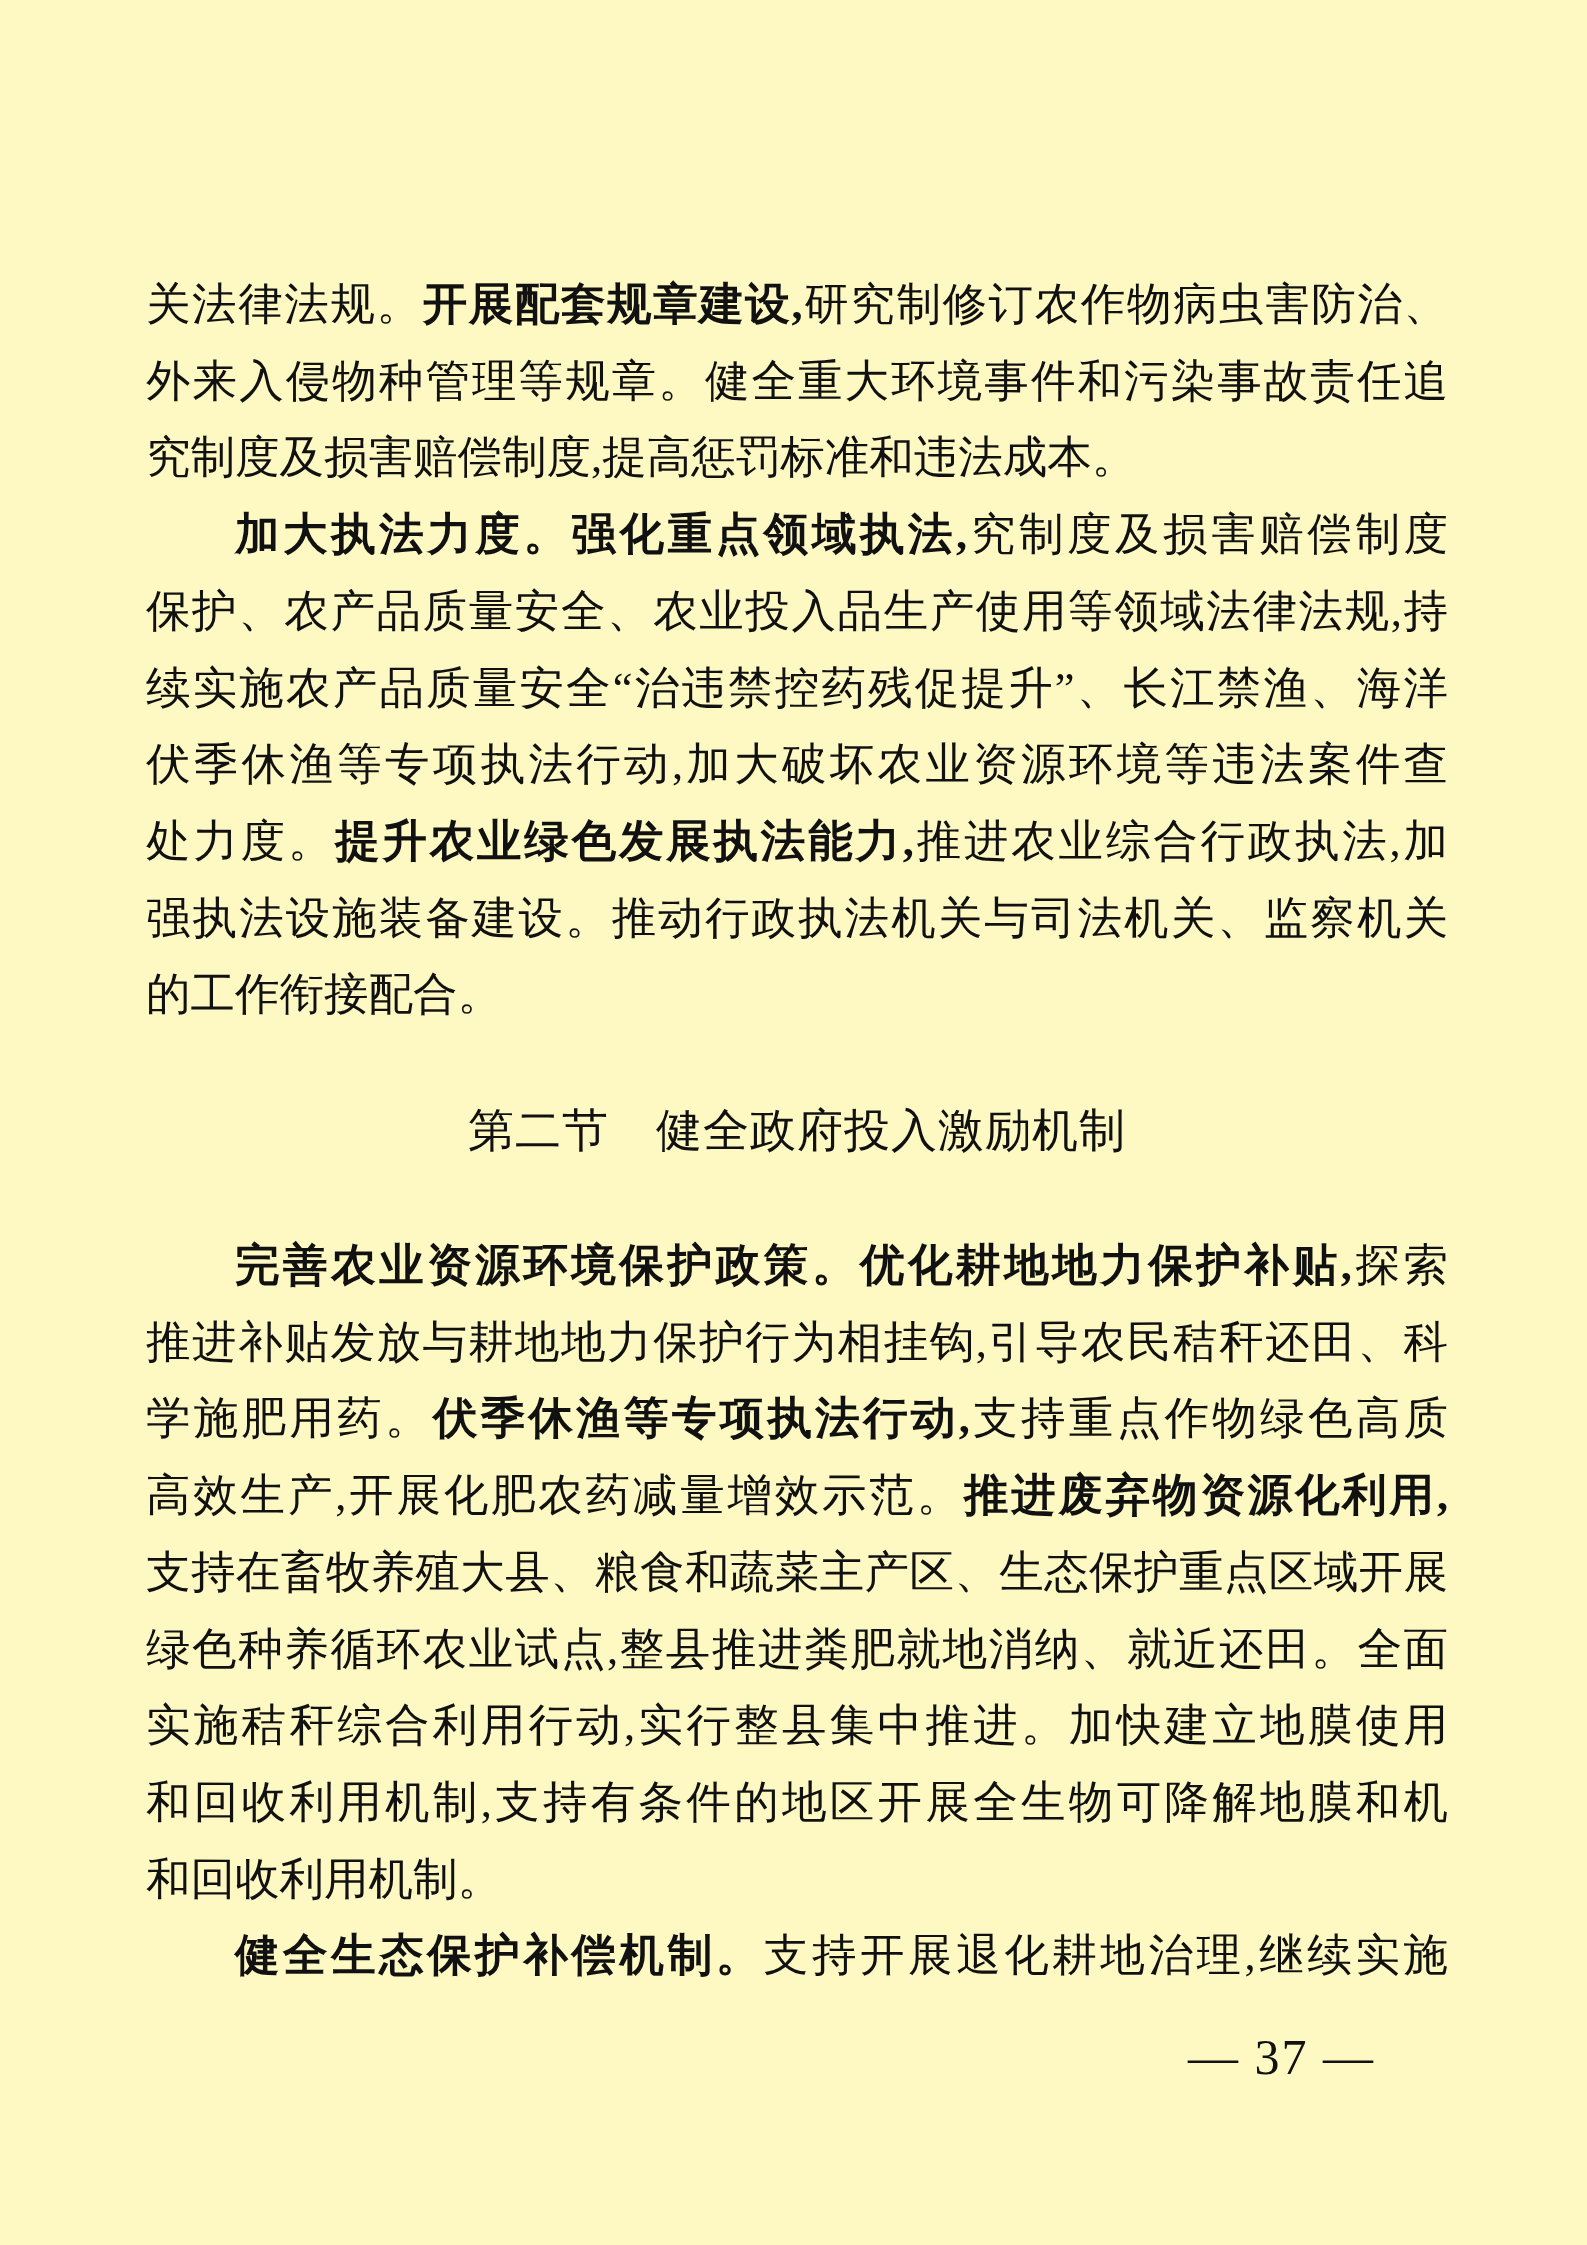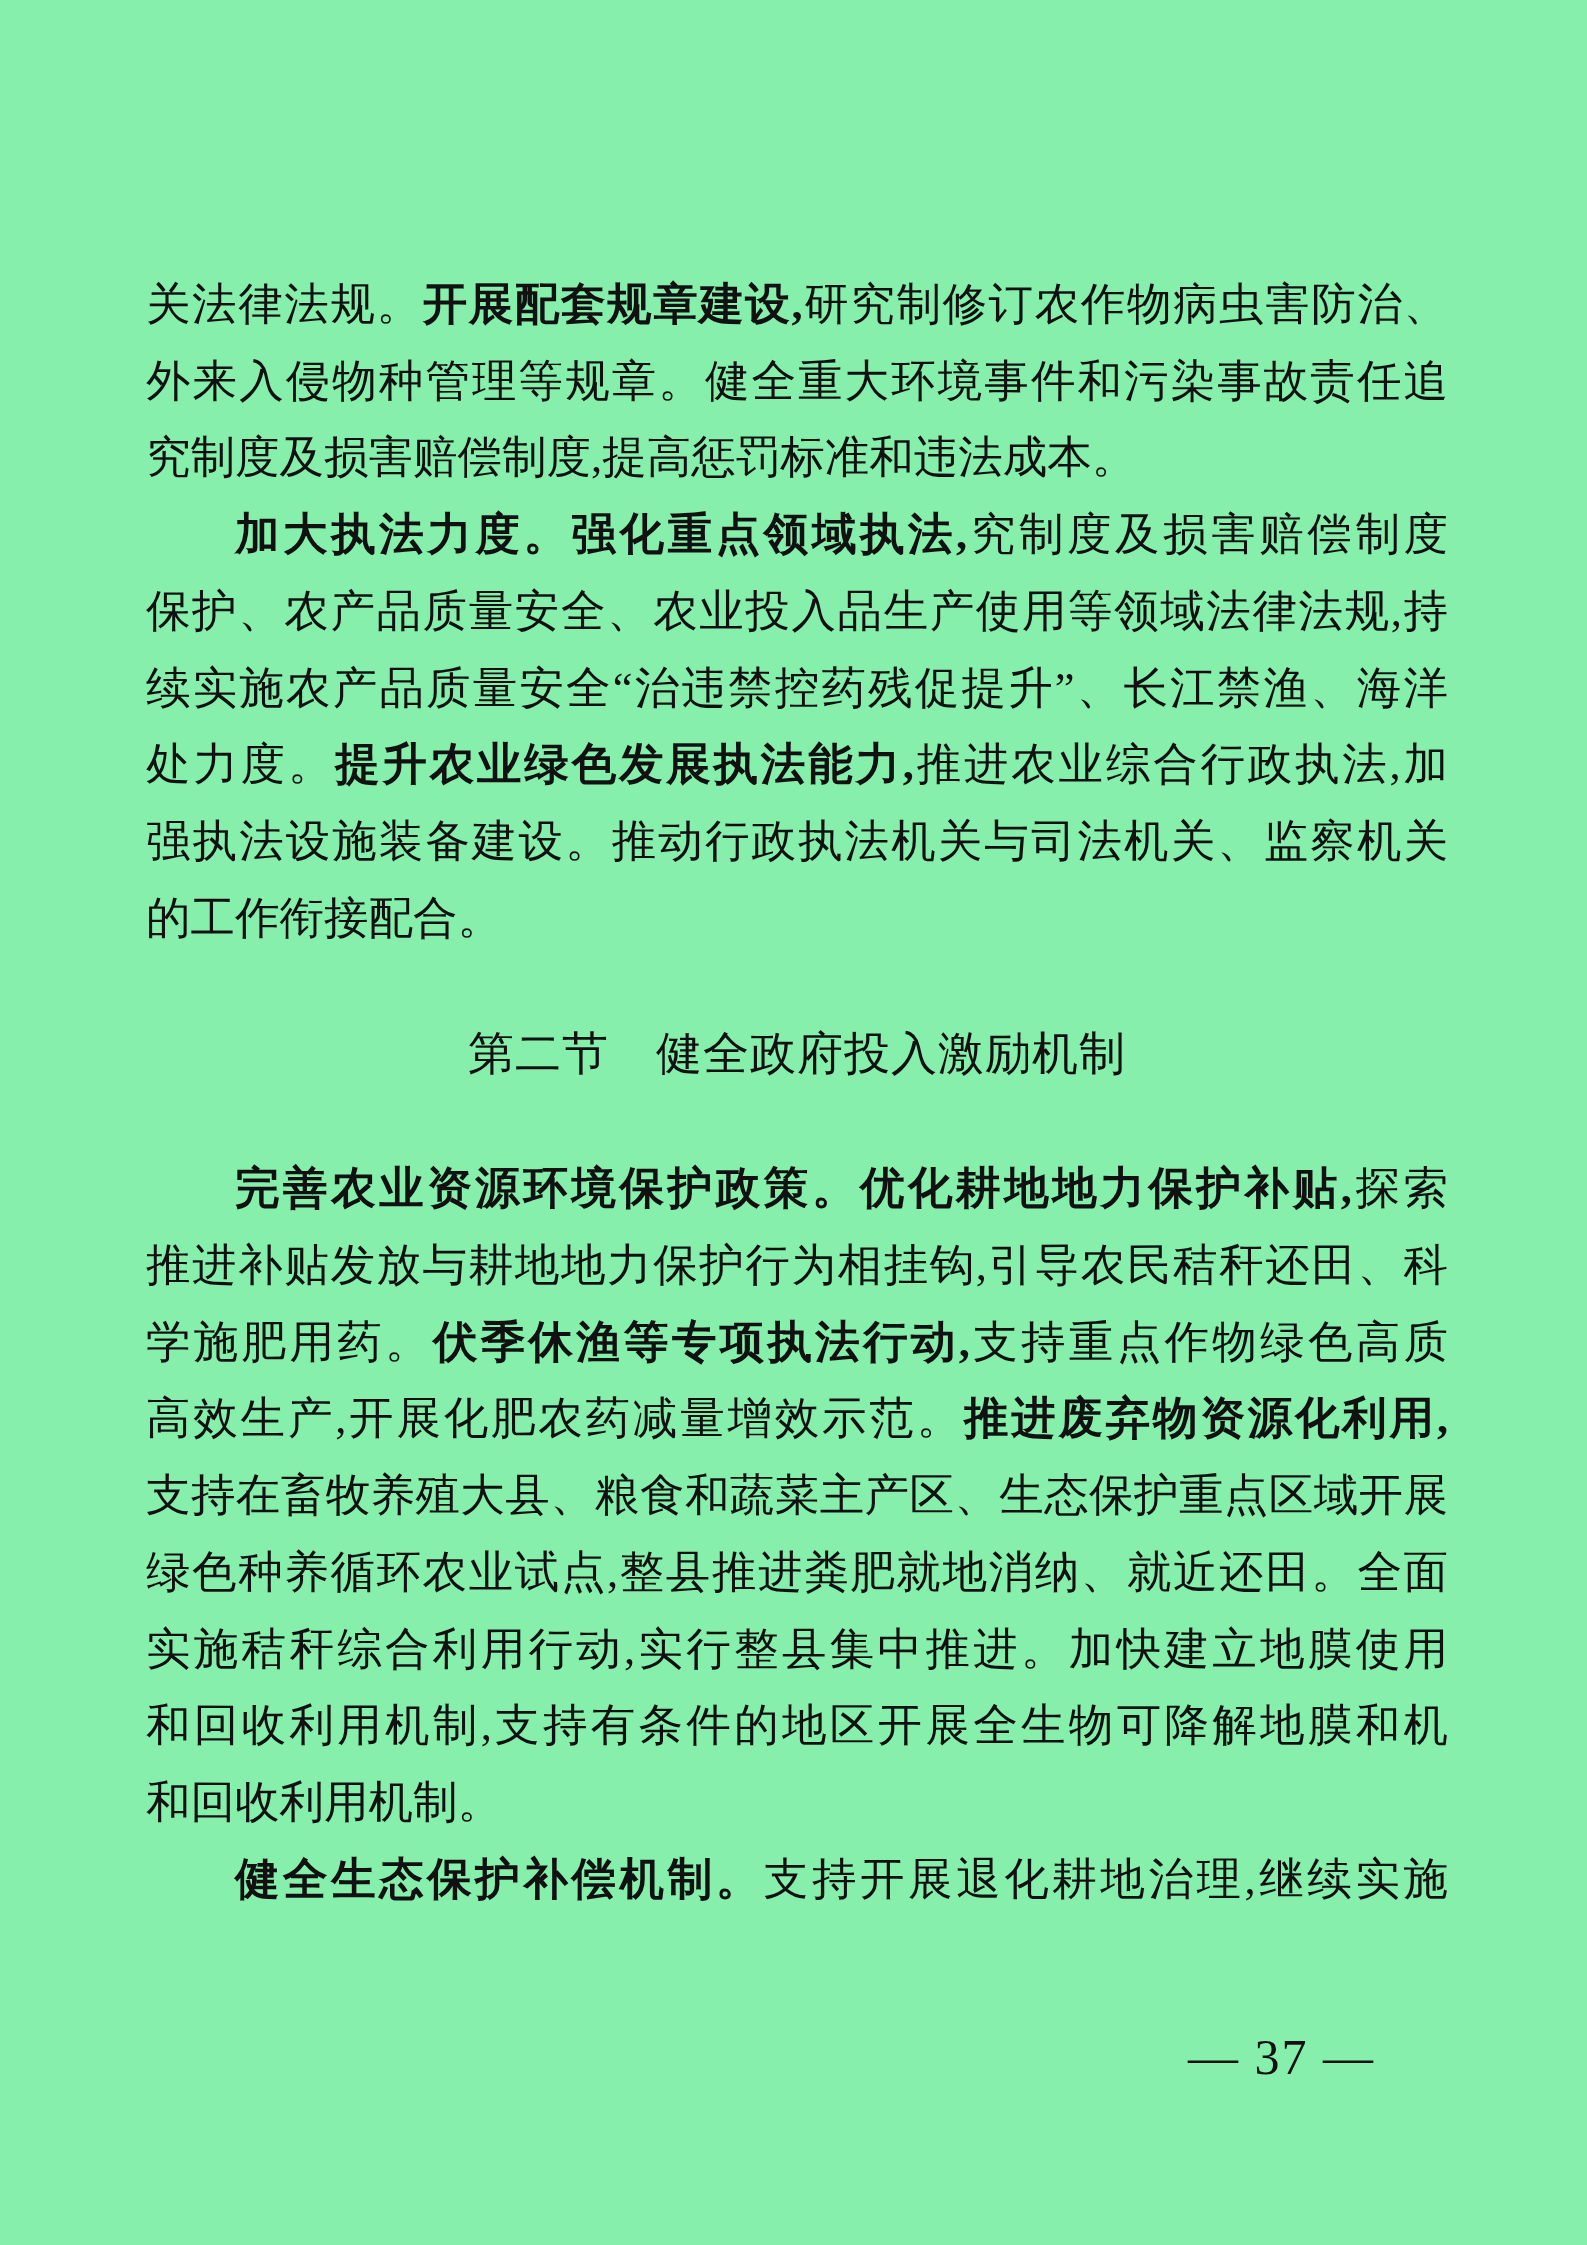--- a/index.html
+++ b/index.html
@@ -1,21 +1,21 @@
 <!DOCTYPE html>
 <html><head>
 <meta charset="utf-8">
 <style>
   html, body { margin: 0; padding: 0; background: #e8e8e8; }
   .page {
     position: relative;
     width: 1587px;
     height: 2245px;
     margin: 0 auto;
-    background: #86efac;
+    background: #fef9c3;
     color: #111111;
     font-family: "Liberation Serif", "DejaVu Serif", serif;
     overflow: hidden;
   }
   .content {
     position: absolute;
     left: 146px;
     top: 266px;
     width: 1302px;
   }
@@ -57,20 +57,21 @@
 <body>
 
 <div class="page">
   <div class="content">
       <div class="line"><span>关法律法规。</span><span class="bold">开展配套规章建设,</span><span>研究制修订农作物病虫害防治、</span></div>
       <div class="line"><span>外来入侵物种管理等规章。健全重大环境事件和污染事故责任追</span></div>
       <div class="line last"><span>究制度及损害赔偿制度,提高惩罚标准和违法成本。</span></div>
       <div class="line indent"><span class="bold">加大执法力度。强化重点领域执法,</span><span>究制度及损害赔偿制度</span></div>
       <div class="line"><span>保护、农产品质量安全、农业投入品生产使用等领域法律法规,持</span></div>
       <div class="line"><span>续实施农产品质量安全“治违禁控药残促提升”、长江禁渔、海洋</span></div>
+      <div class="line"><span>伏季休渔等专项执法行动,加大破坏农业资源环境等违法案件查</span></div>
       <div class="line"><span>处力度。</span><span class="bold">提升农业绿色发展执法能力,</span><span>推进农业综合行政执法,加</span></div>
       <div class="line"><span>强执法设施装备建设。推动行政执法机关与司法机关、监察机关</span></div>
       <div class="line last"><span>的工作衔接配合。</span></div>
       <div class="heading">第二节　健全政府投入激励机制</div>
       <div class="line indent"><span class="bold">完善农业资源环境保护政策。优化耕地地力保护补贴,</span><span>探索</span></div>
       <div class="line"><span>推进补贴发放与耕地地力保护行为相挂钩,引导农民秸秆还田、科</span></div>
       <div class="line"><span>学施肥用药。</span><span class="bold">伏季休渔等专项执法行动,</span><span>支持重点作物绿色高质</span></div>
       <div class="line"><span>高效生产,开展化肥农药减量增效示范。</span><span class="bold">推进废弃物资源化利用,</span></div>
       <div class="line"><span>支持在畜牧养殖大县、粮食和蔬菜主产区、生态保护重点区域开展</span></div>
       <div class="line"><span>绿色种养循环农业试点,整县推进粪肥就地消纳、就近还田。全面</span></div>

